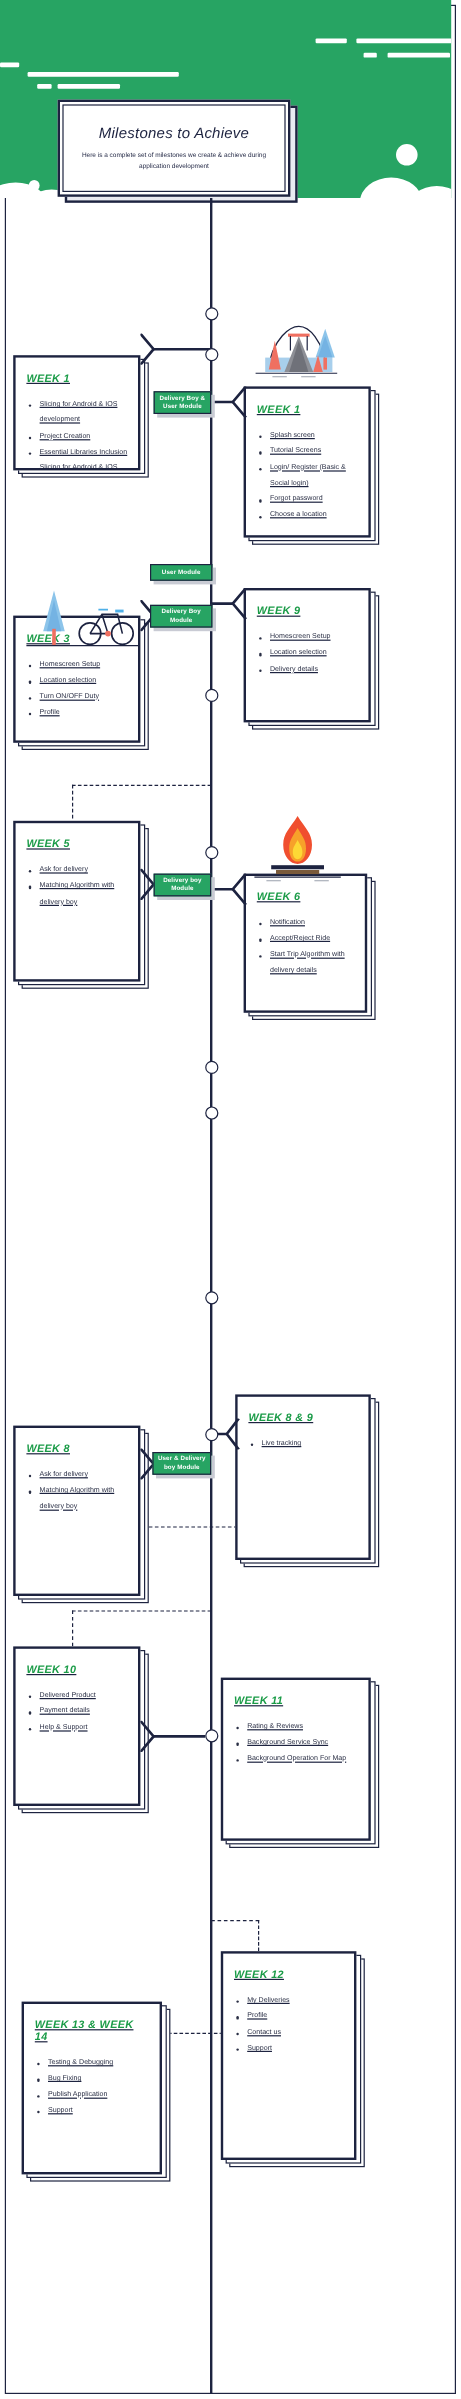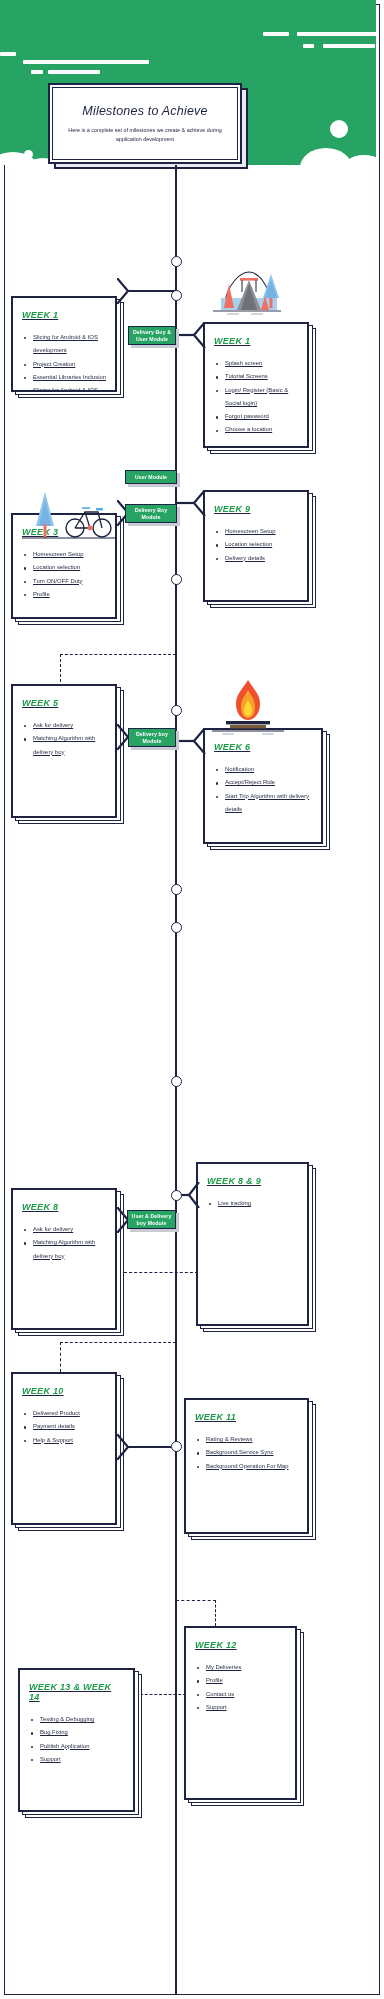--- a/index.html
+++ b/index.html
@@ -281,21 +281,21 @@
   <path d="M40,4 C46,14 52,18 52,28 C52,38 46,44 40,44 C34,44 28,38 28,28 C28,18 34,14 40,4Z" fill="#f04f2f"></path>
   <path d="M40,14 C44,21 47,24 47,31 C47,38 44,42 40,42 C36,42 33,38 33,31 C33,24 36,21 40,14Z" fill="#f7a12a"></path>
   <path d="M40,24 C42,28 44,30 44,34 C44,38 42,40 40,40 C38,40 36,38 36,34 C36,30 38,28 40,24Z" fill="#fdd835"></path>
   <rect x="18" y="45" width="44" height="3.4" fill="#1d2340"></rect>
   <rect x="22" y="49" width="36" height="3.4" fill="#7a5a3a"></rect>
   <line x1="4" y1="55" x2="76" y2="55" stroke="#1d2340" stroke-width="1.1"></line>
   <line x1="14" y1="58" x2="26" y2="58" stroke="#9aa0ad" stroke-width="0.9"></line>
   <line x1="54" y1="58" x2="66" y2="58" stroke="#9aa0ad" stroke-width="0.9"></line>
 </svg>
 
-<div class="card" style="left:203px;top:728px;width:127px;height:122px;">
+<div class="card" style="left:203px;top:728px;width:110px;height:122px;">
   <div class="sh2"></div>
   <div class="sh1"></div>
   <div class="body">
     <div class="wk-title">WEEK 6</div>
     <ul class="wk-list">
       <li>Notification</li>
       <li>Accept/Reject Ride</li>
       <li>Start Trip Algorithm with delivery details</li>
     </ul>
   </div>
@@ -324,41 +324,41 @@
 <div class="pill" style="left:127px;top:1210px;width:49px;height:19px;">
   <div class="psh"></div>
   <div class="pbody">
     <div class="ptxt">
       <span>User &amp; Delivery</span><br>
       <span>boy Module</span>
     </div>
   </div>
 </div>
 
-<div class="card" style="left:196px;top:1162px;width:120px;height:170px;">
+<div class="card" style="left:196px;top:1162px;width:120px;height:144px;">
   <div class="sh2"></div>
   <div class="sh1"></div>
   <div class="body">
     <div class="wk-title">WEEK 8 &amp; 9</div>
     <ul class="wk-list">
       <li>Live tracking</li>
     </ul>
   </div>
 </div>
 <svg class="conn" style="left:176px;top:1182px;width:24px;height:26px;">
   <path d="M23,0 L13,13 L23,26" fill="none" stroke="#1d2340" stroke-width="2.2"></path>
   <path d="M13,13 L0,13" fill="none" stroke="#1d2340" stroke-width="2.2"></path>
 </svg>
 
 <div class="dash" style="left:124px;top:1272px;width:74px;"></div>
 
 <div class="dash" style="left:60px;top:1342px;width:116px;"></div>
 <div style="position:absolute;left:59.5px;top:1342px;height:30px;border-left:1.2px dashed #1d2340;z-index:2;"></div>
 
-<div class="card" style="left:11px;top:1372px;width:113px;height:159px;">
+<div class="card" style="left:11px;top:1372px;width:113px;height:139px;">
   <div class="sh2"></div>
   <div class="sh1"></div>
   <div class="body">
     <div class="wk-title">WEEK 10</div>
     <ul class="wk-list">
       <li>Delivered Product</li>
       <li>Payment details</li>
       <li>Help &amp; Support</li>
     </ul>
   </div>

